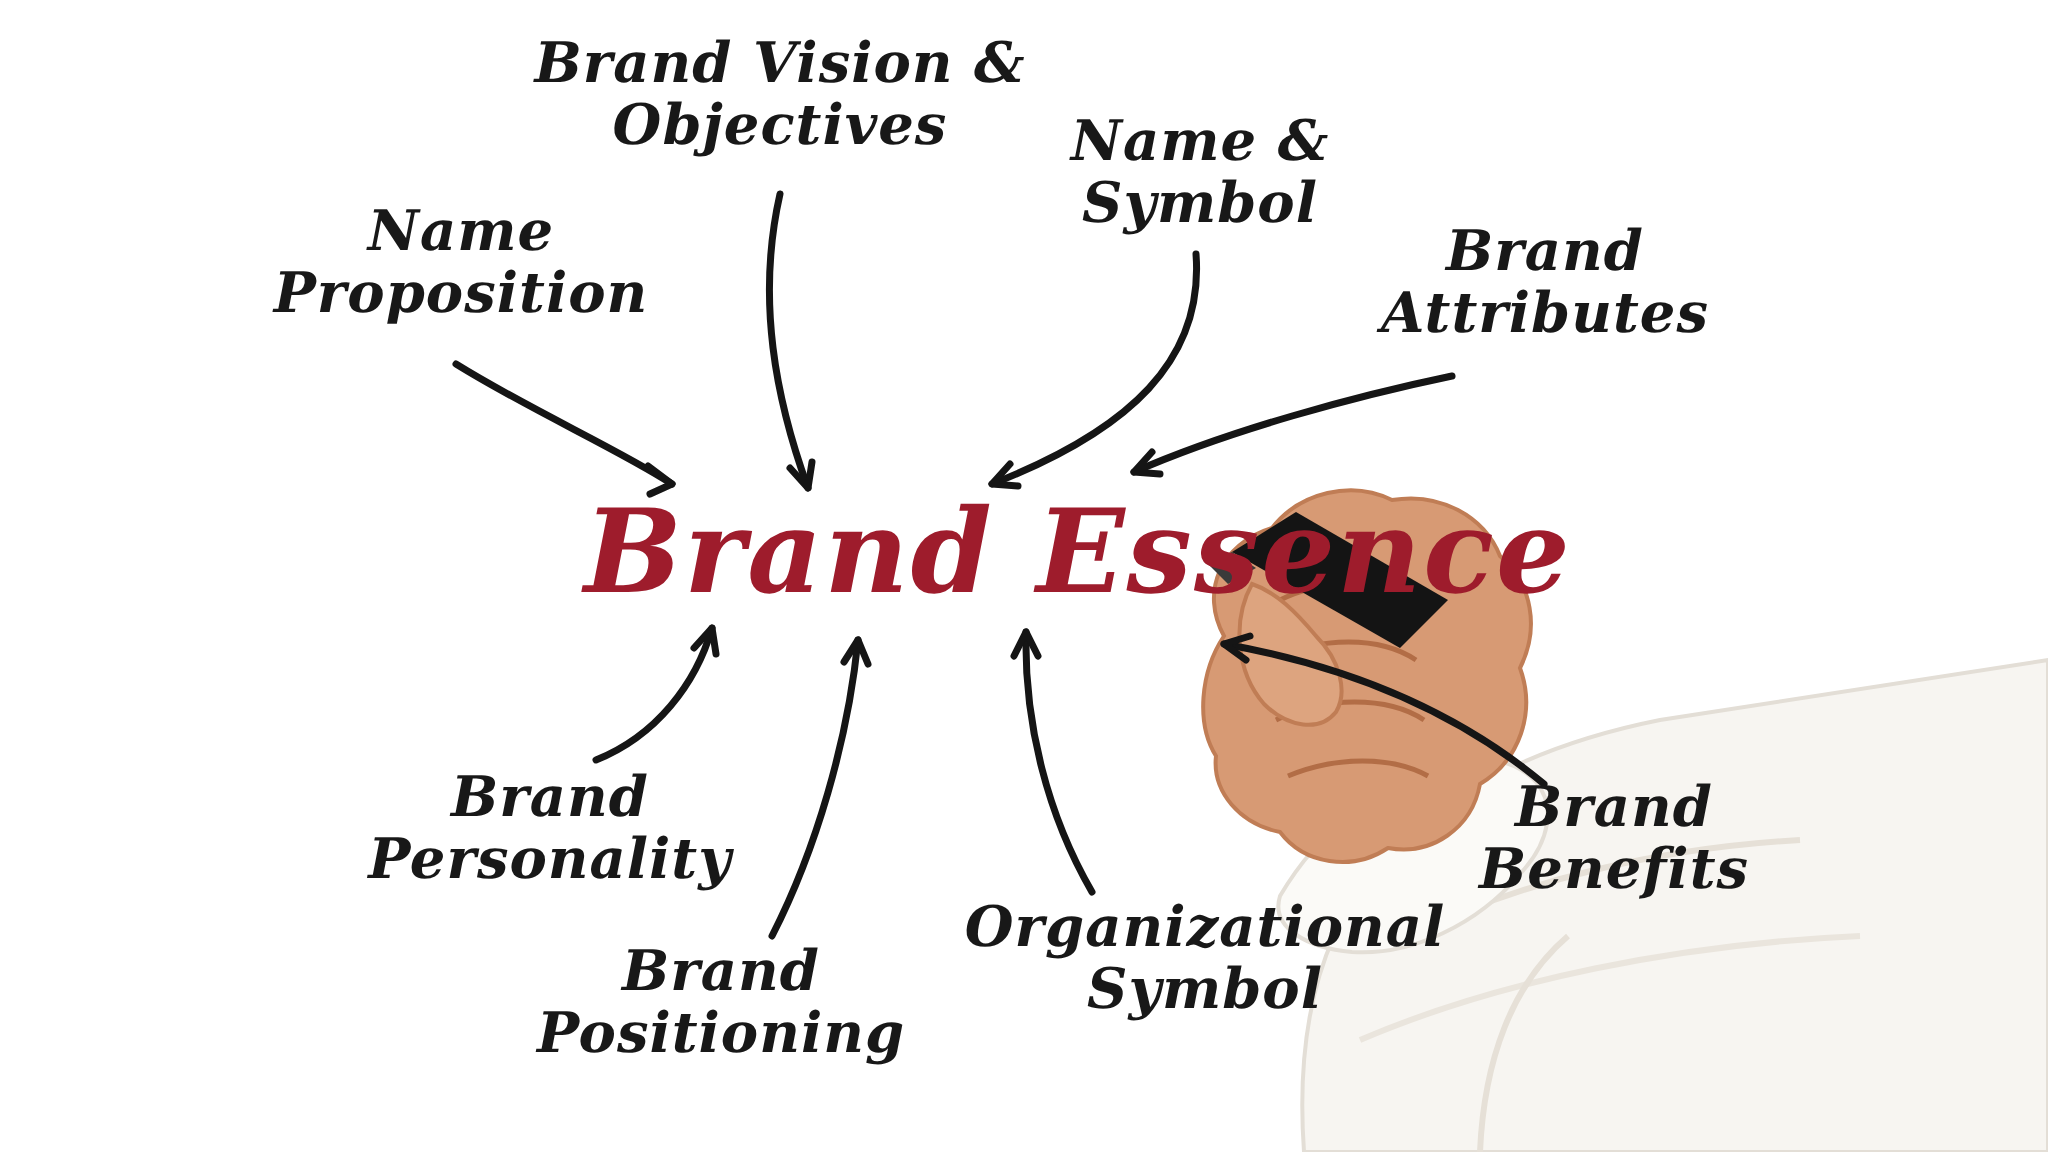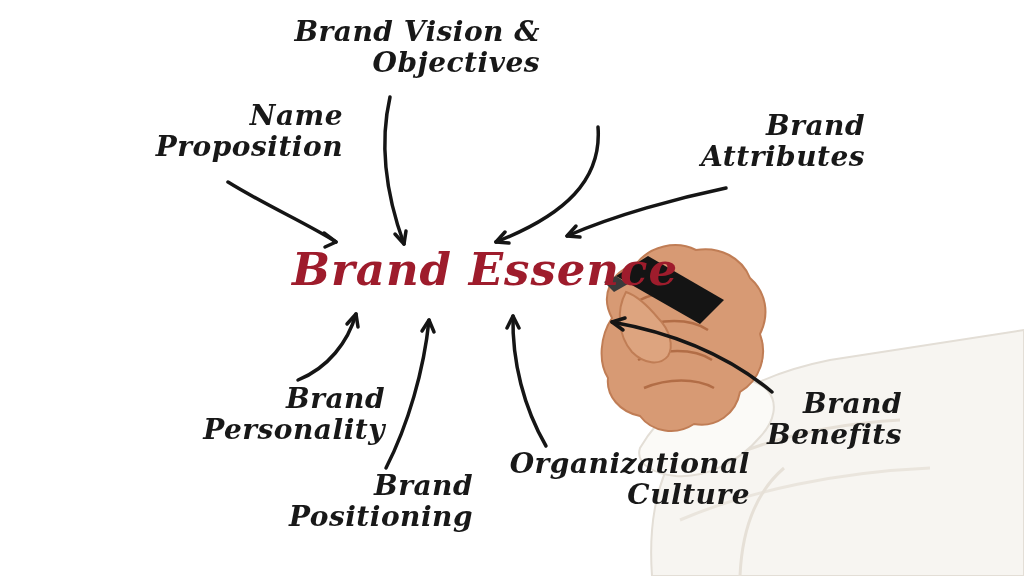--- a/index.html
+++ b/index.html
@@ -10,31 +10,31 @@
     overflow:hidden;
     font-family:"DejaVu Serif", serif;
   }
   .node-label {
     position:absolute;
     font-style:italic;
     font-weight:700;
     color:#181818;
     font-size:28px;
     line-height:1.12;
-    text-align:right;
+    text-align:center;
     white-space:pre-line;
     letter-spacing:0.5px;
     user-select:none;
   }
   .center-label {
     position:absolute;
     left:292px; top:246px; width:345px;
     font-style:italic;
     font-weight:700;
-    font-size:45px;
+    font-size:58px;
     line-height:1.05;
     text-align:right;
     color:#9e1c2c;
     letter-spacing:1px;
     white-space:nowrap;
     user-select:none;
   }
   svg.layer { position:absolute; left:0; top:0; }
 </style>
 </head>
@@ -86,34 +86,36 @@
       <path d="M519 328 L513 316 L507 328"></path>
 
       <path d="M772 392 C724 352 668 332 612 322"></path>
       <path d="M625 318 L612 322 L623 330"></path>
     </g>
   </svg>
 
   <div class="node-label" style="left:240px; top:16px; width:300px;">Brand Vision &amp;
 Objectives</div>
 
+  <div class="node-label" style="left:505px; top:55px; width:190px;">Name &amp;
+Symbol</div>
 
   <div class="node-label" style="left:680px; top:110px; width:185px;">Brand
 Attributes</div>
 
   <div class="node-label" style="left:118px; top:100px; width:225px;">Name
 Proposition</div>
 
   <div class="node-label" style="left:165px; top:383px; width:220px;">Brand
 Personality</div>
 
   <div class="node-label" style="left:248px; top:470px; width:225px;">Brand
 Positioning</div>
 
   <div class="node-label" style="left:455px; top:448px; width:295px;">Organizational
-Culture</div>
+Symbol</div>
 
   <div class="node-label" style="left:712px; top:388px; width:190px;">Brand
 Benefits</div>
 
   <div class="center-label">Brand Essence</div>
 
 </div>
 
 </body></html>

